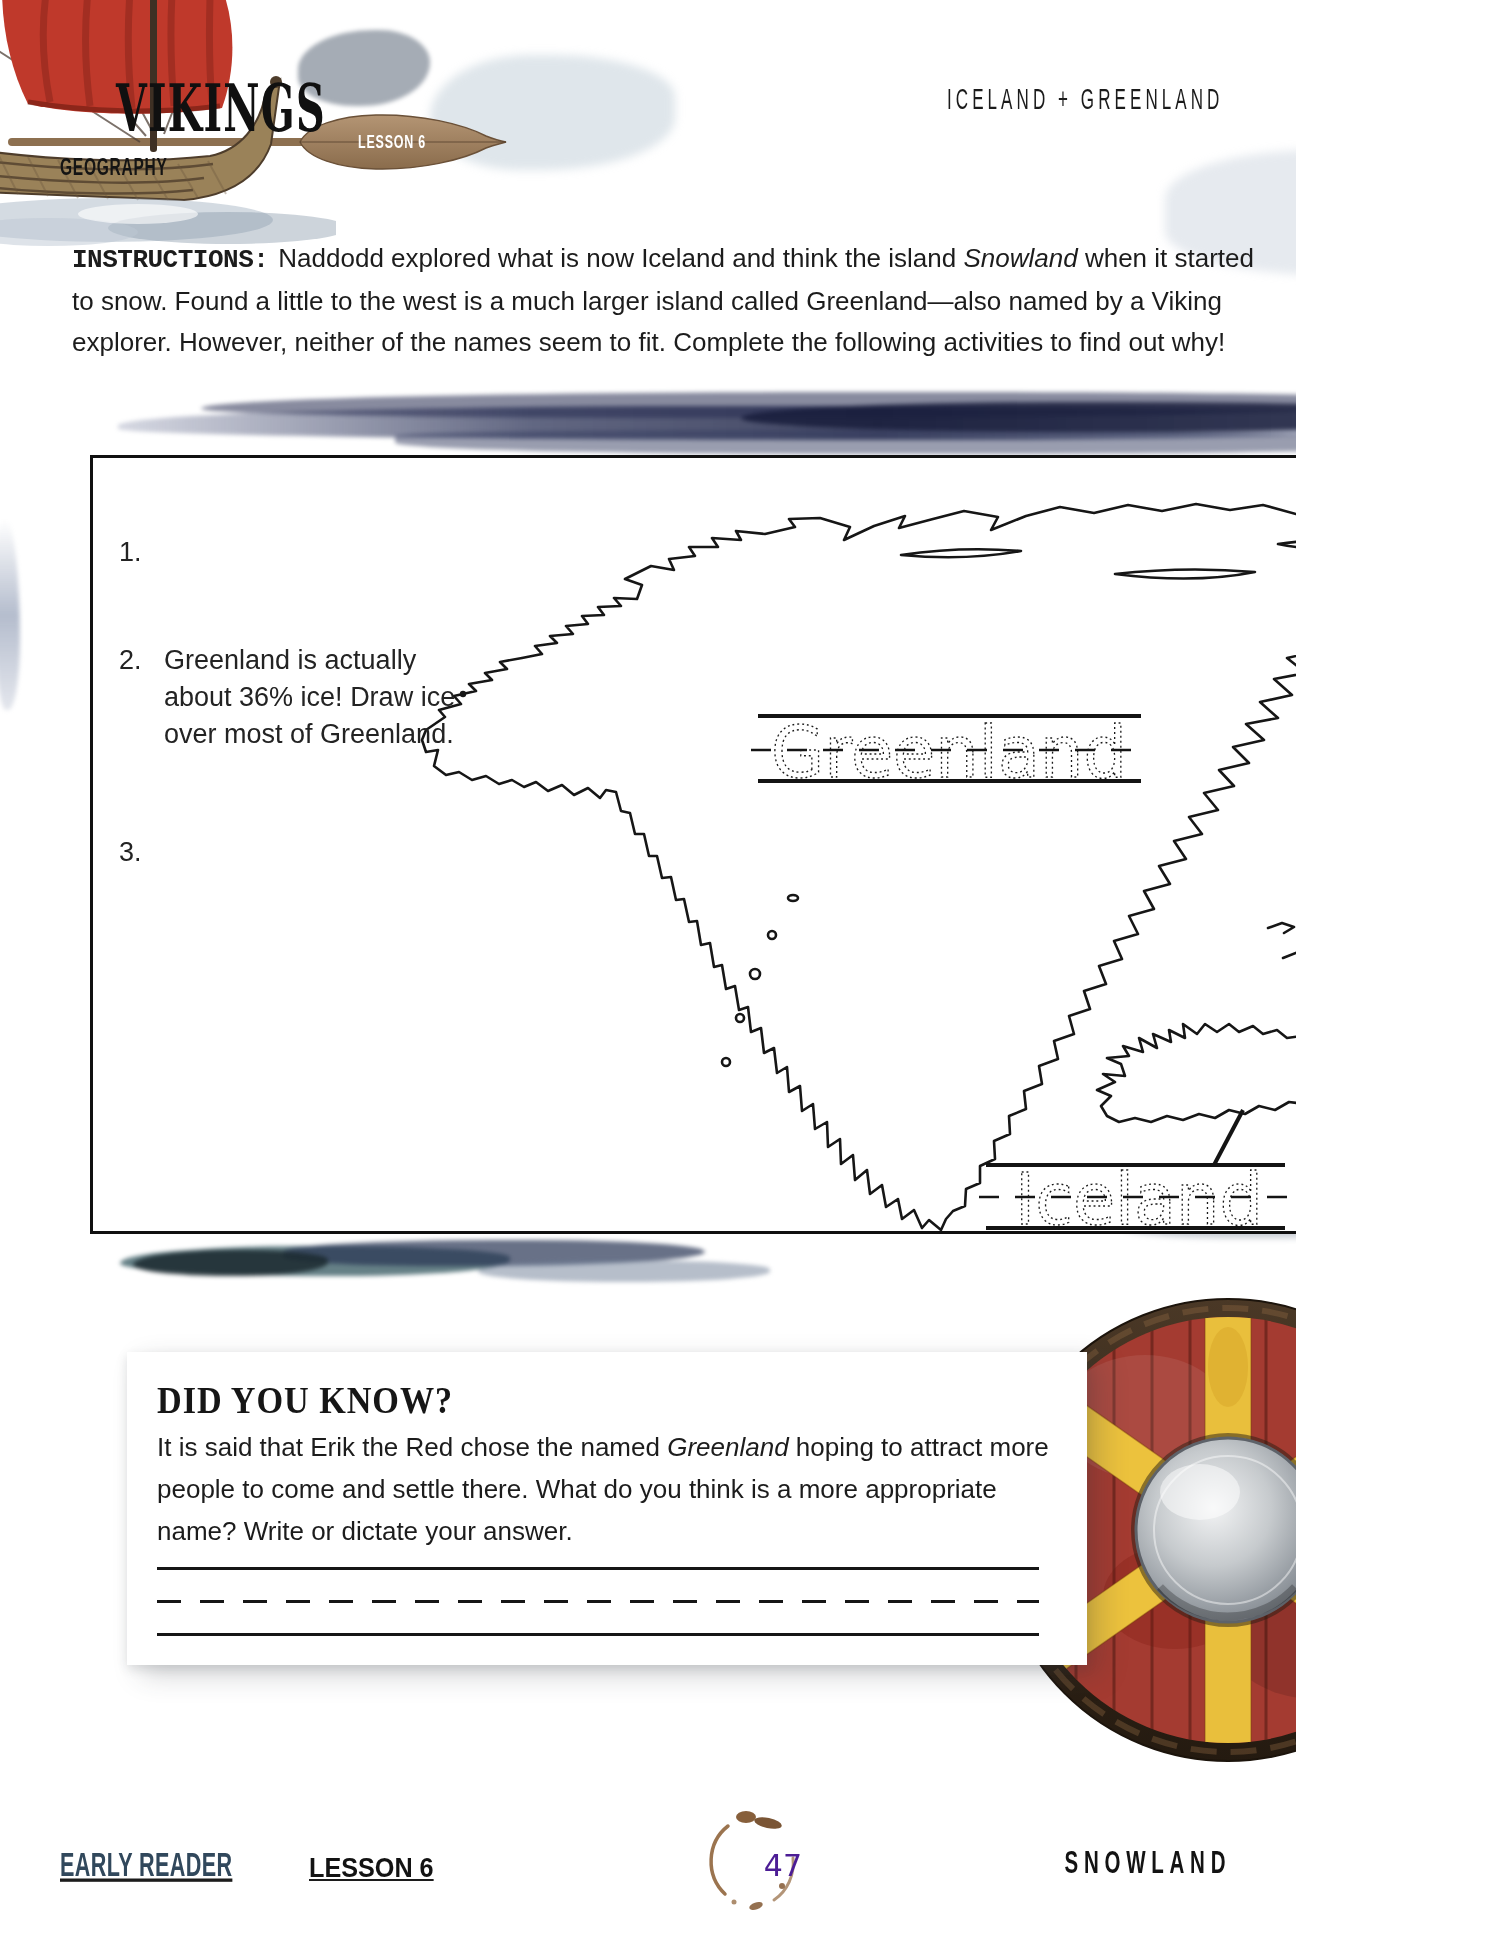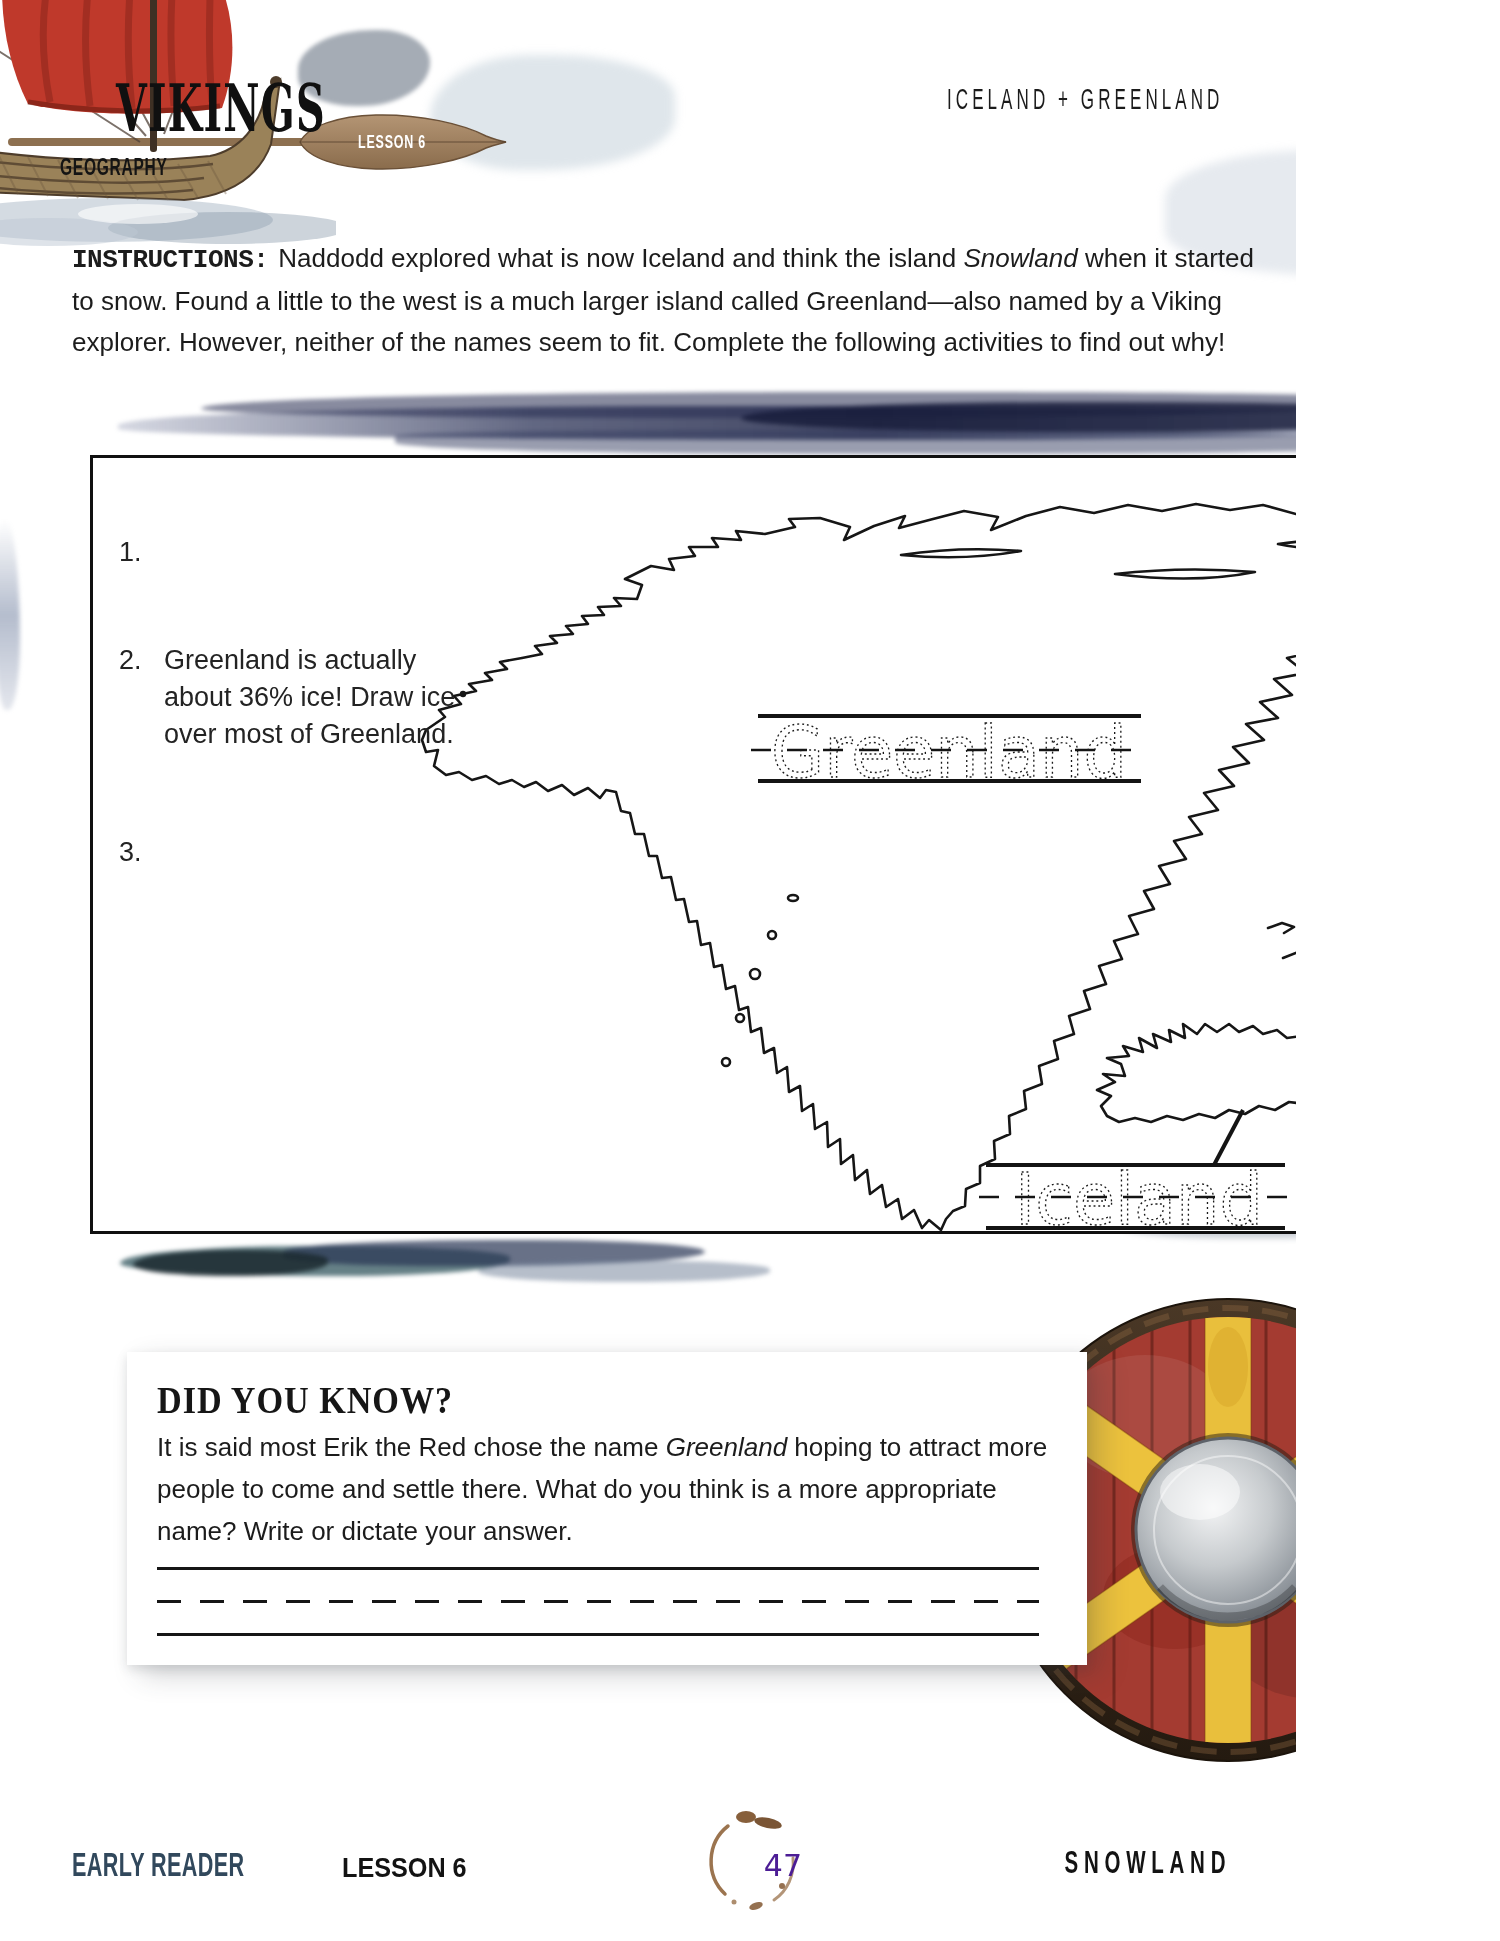--- a/index.html
+++ b/index.html
@@ -57,21 +57,21 @@
     transform:scale(0.95,1.05); transform-origin:left top; white-space:nowrap;
   }
   .dyk-body{position:absolute; left:30px; top:74px; width:908px; font-size:26px; line-height:42px; color:#1c1c1c;}
   .wline{position:absolute; left:30px; width:882px; height:3px; background:#161616;}
   .wline.dashed{background:repeating-linear-gradient(90deg,#161616 0 24px, transparent 24px 43px);}
 
   
   .shield{left:995px; top:1297px; width:466px; height:466px; z-index:3;}
 
   
-  .footer-left{left:72px; top:1850px; display:flex; gap:31px; align-items:flex-end; z-index:5;}
+  .footer-left{left:60px; top:1850px; display:flex; gap:10px; align-items:flex-end; z-index:5;text-decoration:underline;}
   .early-reader{font-size:30px; font-weight:bold; color:#31485c; letter-spacing:0.5px;
     transform:scale(0.72,1.1); transform-origin:left bottom; white-space:nowrap;}
   .lesson-footer{font-size:28px; font-weight:bold; color:#131313;
     transform:scale(0.9,1); transform-origin:left bottom; white-space:nowrap;}
   .pagenum-wrap{left:698px; top:1806px; width:104px; height:112px; z-index:5;}
   .pagenum{position:absolute; left:0; top:42px; width:104px; text-align:right;
     font-family:"DejaVu Sans", sans-serif; font-size:30px; color:#4c1d95;}
   .footer-right{right:72px; top:1852px; font-size:25px; font-weight:bold; letter-spacing:7px;
     margin-right:-7px; transform:scale(0.82,1.28); transform-origin:right bottom;
     color:#131313; white-space:nowrap; z-index:5;}
@@ -263,21 +263,21 @@
     <circle cx="233" cy="233" r="95" fill="none" stroke="rgba(40,30,20,.5)" stroke-width="4"></circle>
     <circle cx="233" cy="233" r="92" fill="url(#bossGrad)" stroke="#5d6269" stroke-width="3"></circle>
     <circle cx="233" cy="233" r="74" fill="none" stroke="rgba(255,255,255,.45)" stroke-width="2"></circle>
     <ellipse cx="205" cy="195" rx="40" ry="28" fill="rgba(255,255,255,.5)"></ellipse>
     <path d="M165,290 A92,92 0 0 0 300,290" fill="none" stroke="rgba(0,0,0,.25)" stroke-width="8"></path>
   </svg>
 
   <div class="abs dyk-card">
     <div class="dyk-heading">DID YOU KNOW?</div>
     <div class="dyk-body">
-      <span>It is said most Erik the Red chose the name </span><em>Greenland</em><span> hoping to attract more people to come and settle there. What do you think is a more appropriate name? Write or dictate your answer.</span>
+      <span>It is said that Erik the Red chose the named </span><em>Greenland</em><span> hoping to attract more people to come and settle there. What do you think is a more appropriate name? Write or dictate your answer.</span>
     </div>
     <div class="wline" style="top:215px;"></div>
     <div class="wline dashed" style="top:248px;"></div>
     <div class="wline" style="top:281px;"></div>
   </div>
 
   <div class="abs footer-left">
     <span class="early-reader">EARLY READER</span>
     <span class="lesson-footer">LESSON 6</span>
   </div>

